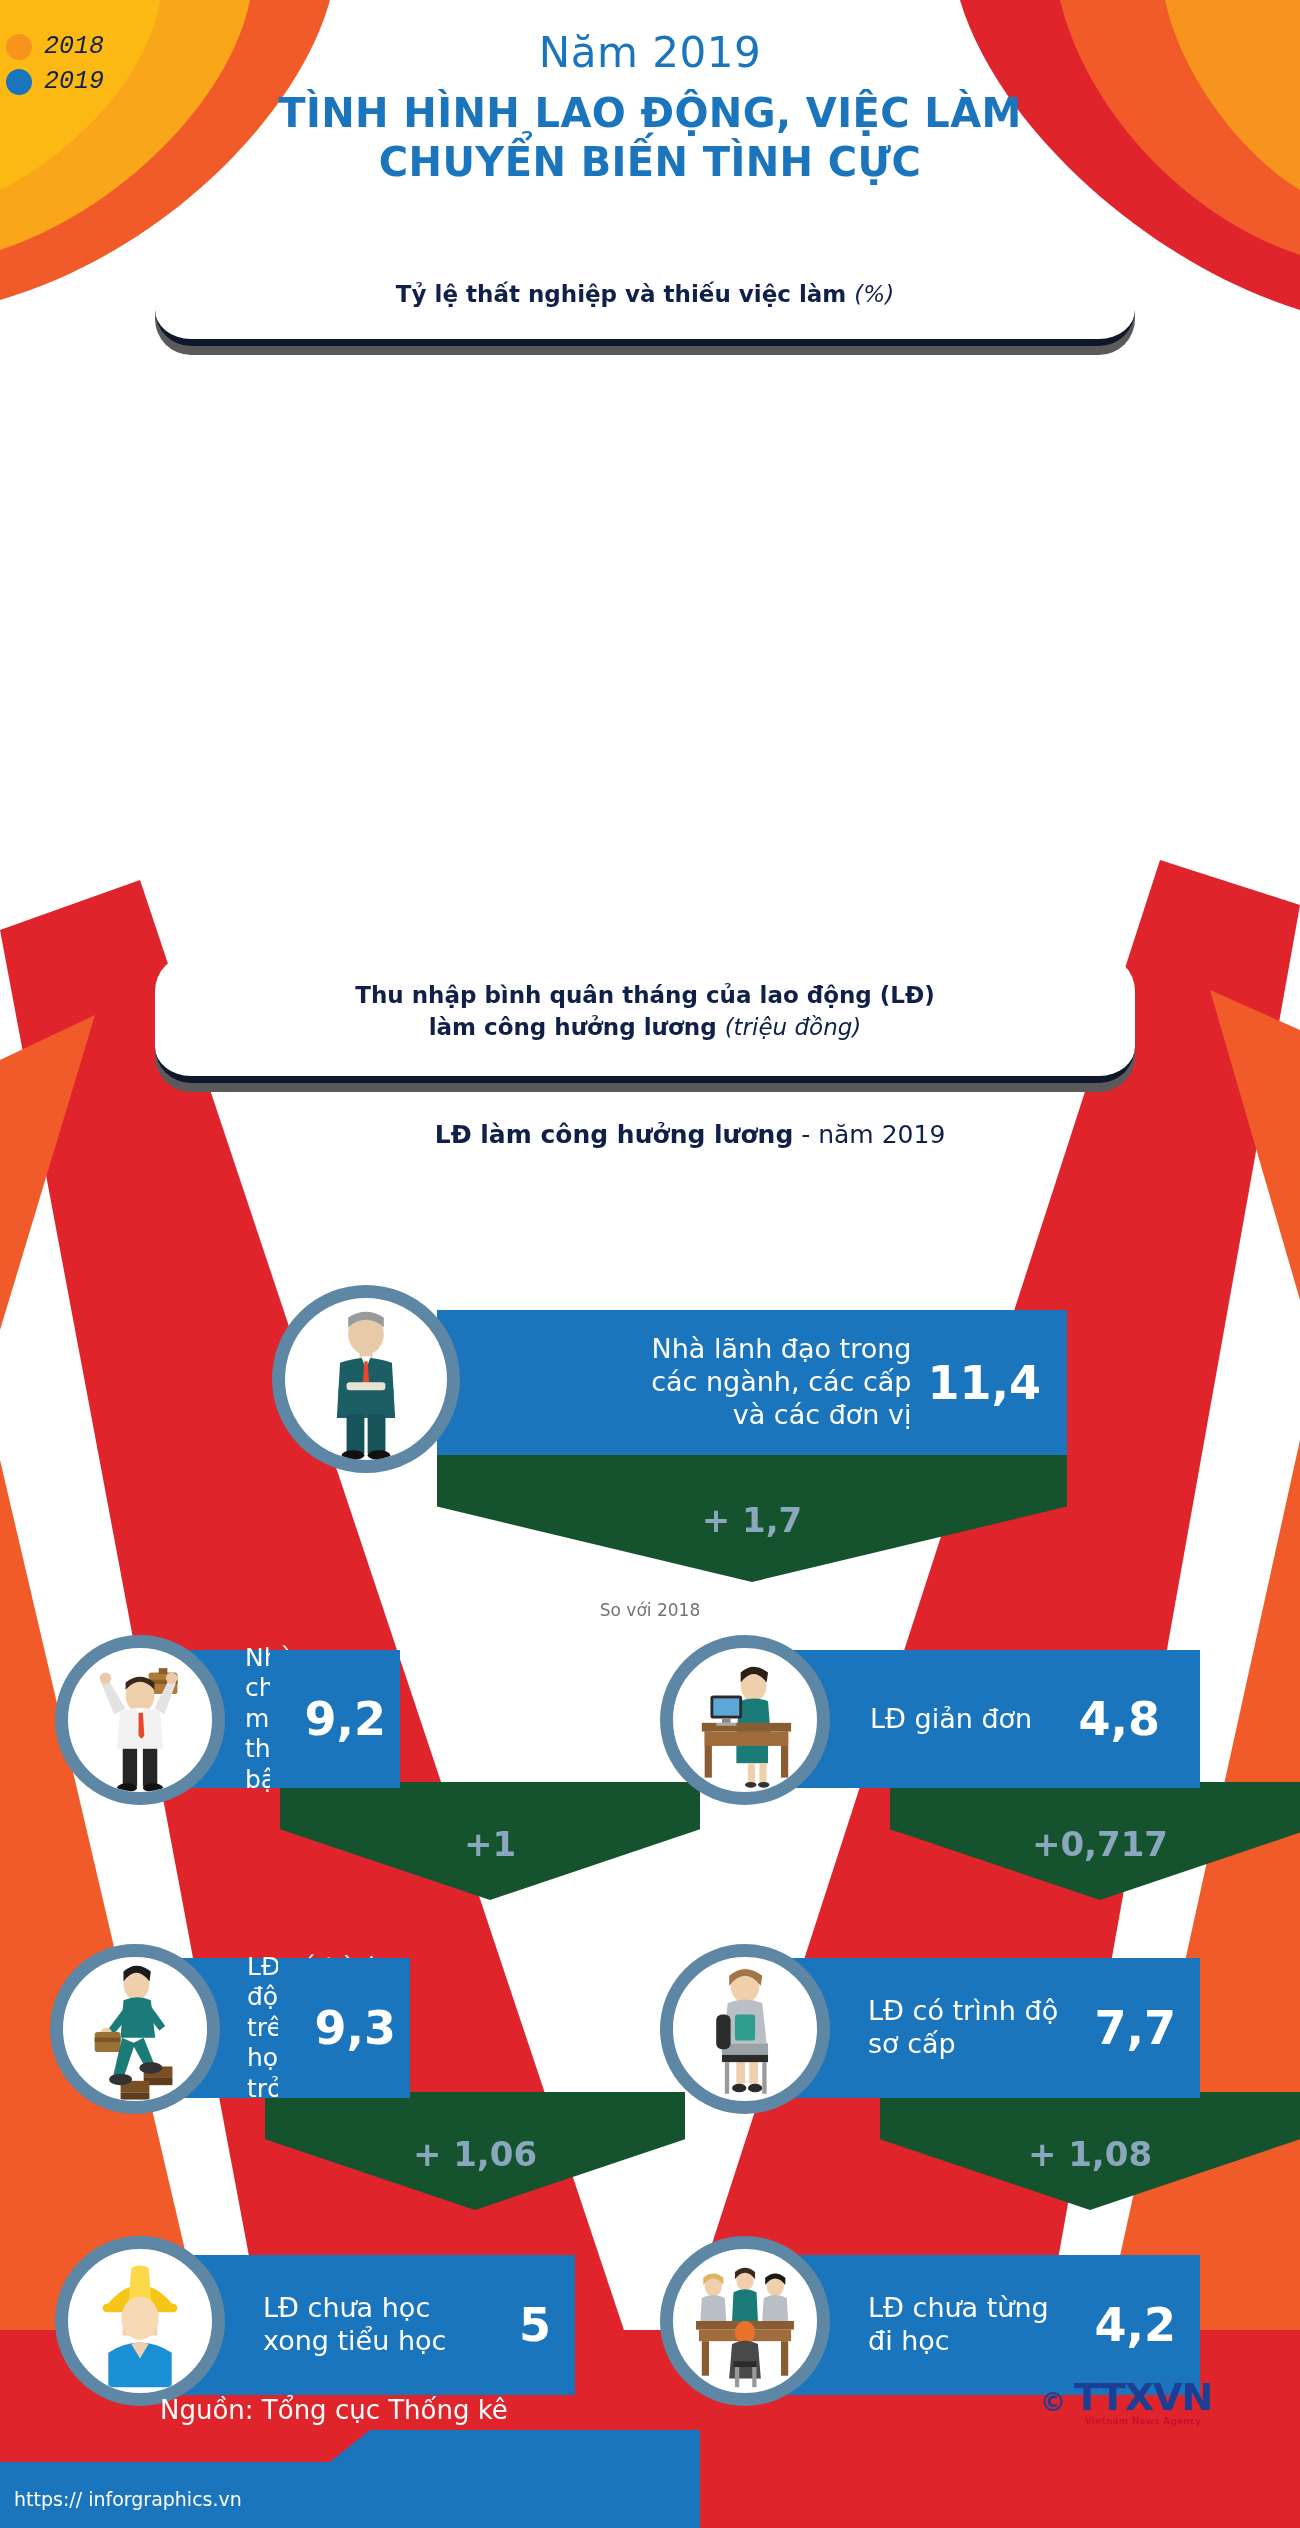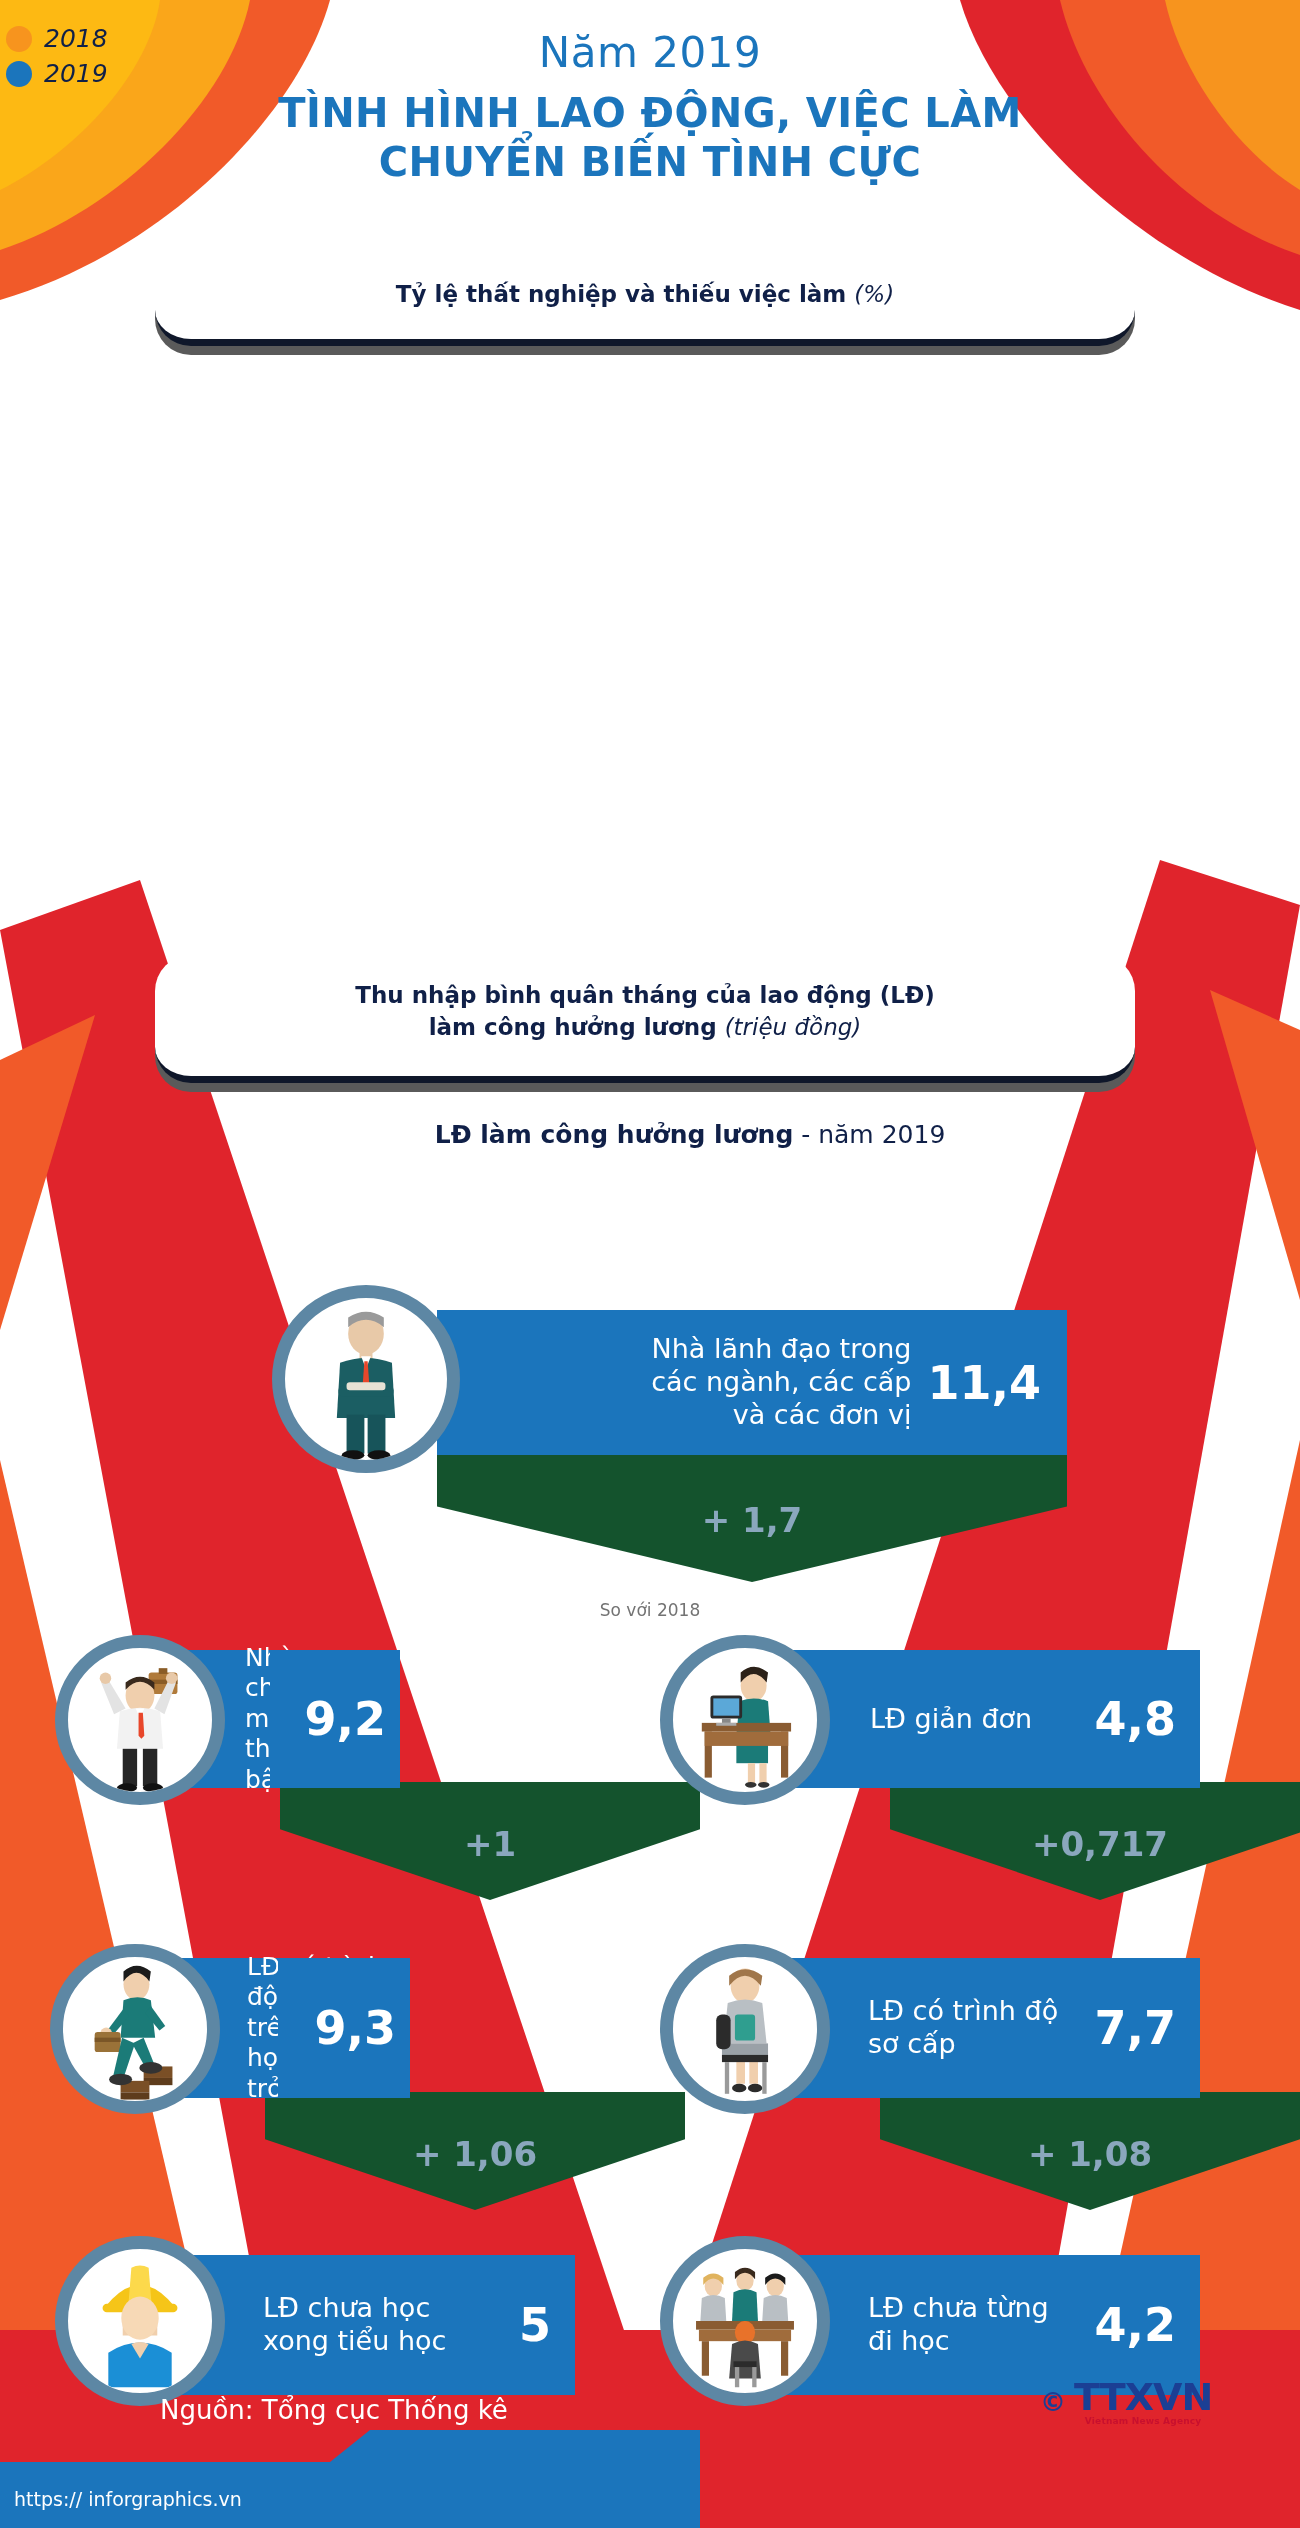--- a/index.html
+++ b/index.html
@@ -70,21 +70,21 @@
   }
   .num.b { font-weight: bold; }
   .dot { border-radius: 50%; flex: 0 0 auto; }
   .dot.o { background: #f7941e; }
   .dot.b { background: #1b75bc; }
   .vline { width: 3px; height: 100px; background: #808080; flex: 0 0 auto; }
   .side { display: flex; align-items: center; justify-content: flex-end; gap: 12px; flex: 1 1 0; padding-right: 10px; }
   .side.right { justify-content: flex-start; padding-right: 0; padding-left: 10px; }
 
   
-  #legend { position: absolute; top: 24px; left: 6px; z-index: 6; }
+  #legend { position: absolute; top: 32px; left: 6px; z-index: 6; font-family: Liberation Mono, monospace; }
   .lg-row { display: flex; align-items: center; gap: 12px; margin-bottom: 6px; }
   .lg-txt { font-size: 25px; font-style: italic; color: #102048; }
 
   
   #sub-head { top: 1120px; left: 0; width: 1300px; text-align: center; margin-left: 40px; }
   #sub-head .t { font-size: 25px; font-weight: bold; color: #102048; }
   #sub-head .t .reg { font-weight: normal; }
 
   #big-val {
     top: 1172px; left: 487px; width: 330px; height: 70px;
@@ -355,21 +355,21 @@
     <rect x="38" y="70" width="10" height="26" fill="#262626"></rect>
     <rect x="52" y="70" width="10" height="26" fill="#262626"></rect>
     <ellipse cx="41" cy="97" rx="7" ry="3" fill="#111"></ellipse>
     <ellipse cx="59" cy="97" rx="7" ry="3" fill="#111"></ellipse>
   </svg>
 </div>
 
 <div class="chev" style="top:1782px; left:890px; width:420px; height:118px; clip-path: polygon(0 0, 100% 0, 100% 40%, 50% 100%, 0 40%);">
   <span>+0,717</span>
 </div>
-<div class="bar" style="top:1650px; left:760px; width:440px; height:138px; padding:0 24px 0 110px;">
+<div class="bar" style="top:1650px; left:760px; width:440px; height:138px; padding:0 40px 0 110px;">
   <span class="lbl">LĐ giản đơn</span>
   <span class="val">4,8</span>
 </div>
 <div class="circle" style="top:1635px; left:660px; width:170px; height:170px;">
   <svg width="144" height="144" viewBox="0 0 100 100">
     <ellipse cx="56" cy="26" rx="9" ry="11" fill="#f0cfad"></ellipse>
     <path d="M47,24 q9,-12 18,0 l1,-7 q-10,-8 -19,0 z" fill="#2b2118"></path>
     <path d="M46,37 q10,-4 20,0 l2,26 -24,0 z" fill="#1b7b78"></path>
     <rect x="44" y="58" width="22" height="22" fill="#1b7b78"></rect>
     <rect x="20" y="52" width="62" height="6" fill="#8a5c32"></rect>

